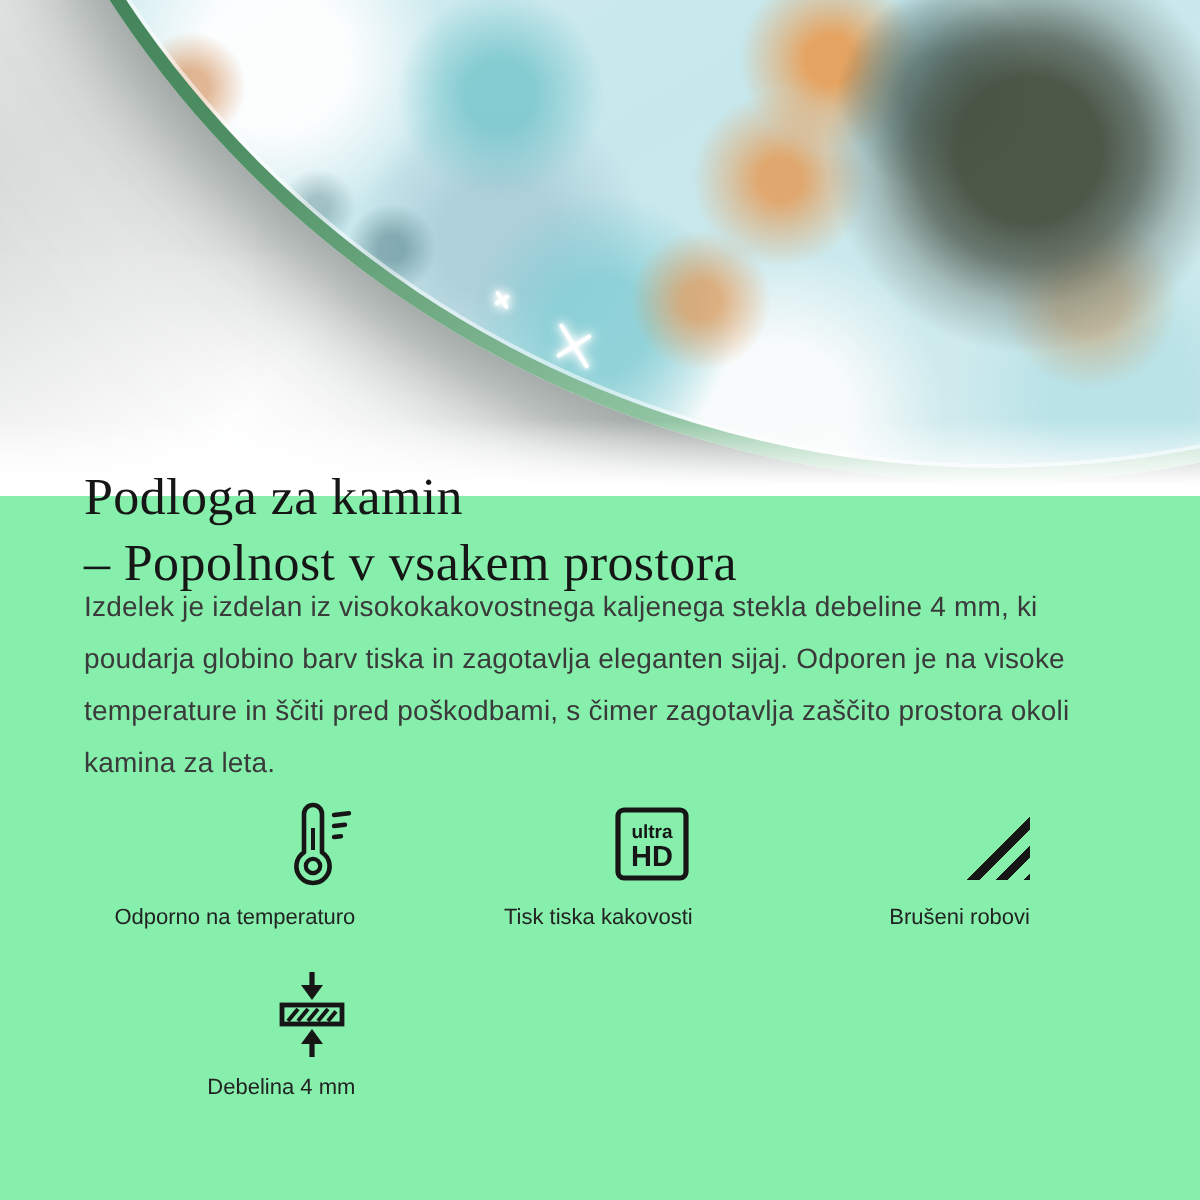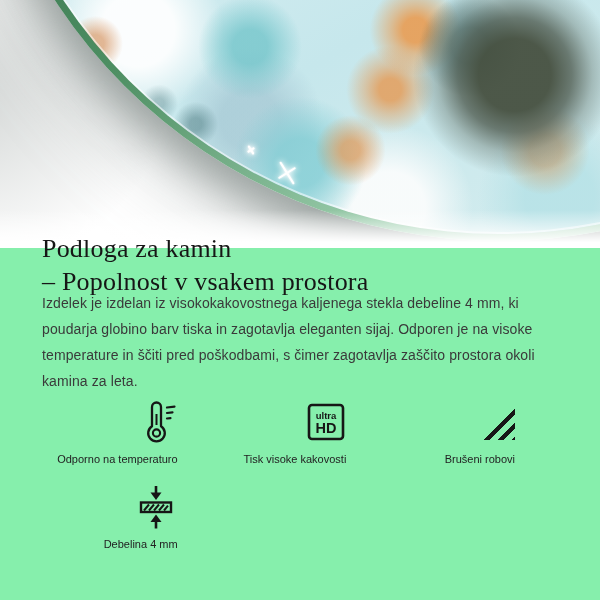--- a/index.html
+++ b/index.html
@@ -129,21 +129,21 @@
     </div>
 
     <div class="feature">
       <div class="icon-box">
         <svg width="40" height="40" viewBox="0 0 40 40">
           <rect x="3" y="3" width="34" height="34" rx="3" stroke-width="2.6"></rect>
           <text x="20" y="17" text-anchor="middle" font-size="9.5" font-weight="600">ultra</text>
           <text x="20" y="31" text-anchor="middle" font-size="14.5" font-weight="800">HD</text>
         </svg>
       </div>
-      <span class="label">Tisk visoke kakovosti</span>
+      <span class="label">Tisk tiska kakovosti</span>
     </div>
 
 
 
     <div class="feature">
       <div class="icon-box">
         <div class="stripes"></div>
       </div>
       <span class="label">Brušeni robovi</span>
     </div>

